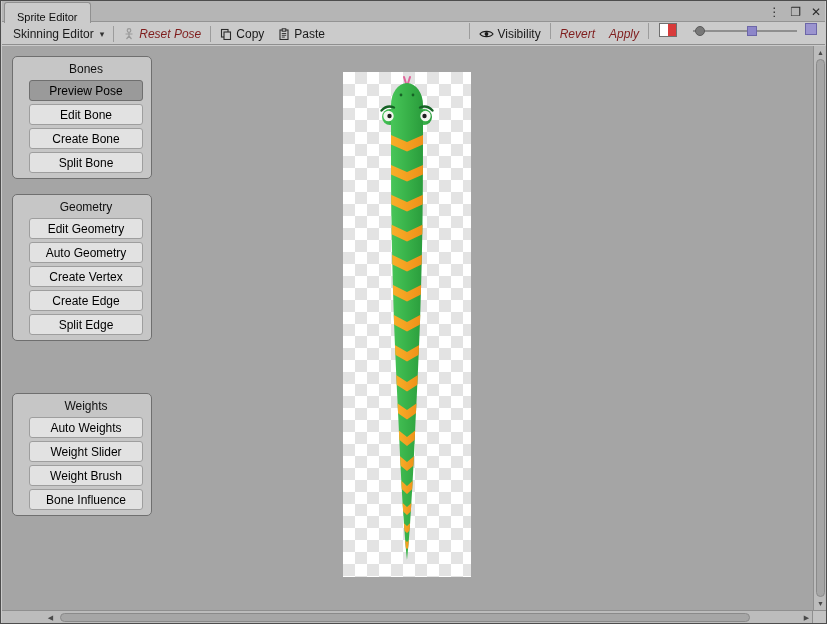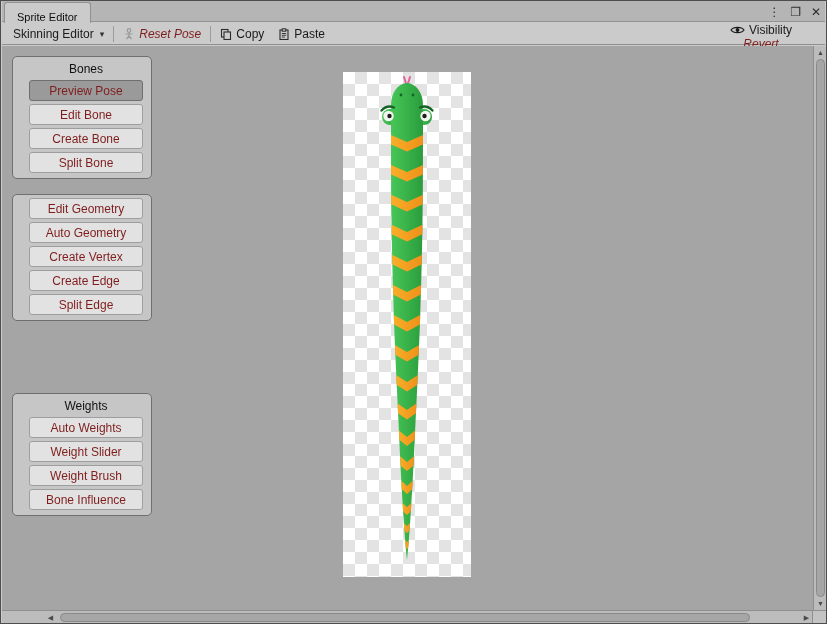--- a/index.html
+++ b/index.html
@@ -32,21 +32,21 @@
   .toolbar {
     position: absolute; left: 1px; top: 22px; right: 1px; height: 22px;
     background: #cbcbcb; border-bottom: 1px solid #8f8f8f;
     display: flex; align-items: center; padding: 0 4px;
     font-size: 12px; color: #1a1a1a;
   }
   .tb-item { display: flex; align-items: center; gap: 4px; padding: 0 7px; height: 100%; background: transparent; border: none; font: inherit; color: inherit; cursor: default; white-space: nowrap; }
   .tb-item.disabled { color: #7f1d1d; font-style: italic; }
   .caret { font-size: 9px; margin-left: 2px; color: #333; }
   .sep { width: 1px; height: 16px; background: #9c9c9c; margin: 0 2px; }
-  .tb-right { margin-left: auto; display: flex; align-items: center; height: 100%; flex-direction: column; }
+  .tb-right { margin-left: auto; display: flex; align-items: flex-start; height: 100%; }
   .icon-svg { display: block; }
 
   .color-mode-btn {
     width: 18px; height: 14px; border: 1px solid #6f6f6f; background: #ffffff;
     margin: 0 8px; position: relative; cursor: default;
   }
   .color-mode-btn::after { content:""; position:absolute; right:0; top:0; bottom:0; width:50%; background:#d83b3b; }
 
   .zoom-slider { position: relative; width: 104px; height: 16px; margin: 0 8px; }
   .zoom-track { position: absolute; left: 0; right: 0; top: 7px; height: 2px; background: #8f8f8f; }
@@ -63,21 +63,21 @@
   
   .panel {
     position: absolute; left: 10px; width: 140px;
     background: #c6c6c6; border: 1px solid #6f6f6f; border-radius: 5px;
     padding: 3px 8px 2px 16px;
   }
   .panel-title { text-align: center; font-size: 12px; color: #111; padding: 2px 0 4px 0; }
   .panel-btn {
     display: block; width: 100%; height: 21px; margin-bottom: 3px;
     background: #e2e2e2; border: 1px solid #9e9e9e; border-radius: 3px;
-    font: inherit; font-size: 12px; color: #7f1d1d; text-align: center; cursor: default;
+    font: inherit; font-size: 12px; color: #000000; text-align: center; cursor: default;
   }
   .panel-btn.active { background: #9a9a9a; border-color: #6f6f6f; }
   #panel-bones    { top: 10px; }
   #panel-geometry { top: 148px; }
   #panel-weights  { top: 311px; margin-top: 36px; }
 
   
   .sprite-stage {
     position: absolute; left: 341px; top: 26px; width: 128px; height: 505px;
     background-color: #ffffff;
@@ -248,20 +248,21 @@
 
     <div class="panel" id="panel-bones">
       <div class="panel-title">Bones</div>
       <button class="panel-btn active">Preview Pose</button>
       <button class="panel-btn">Edit Bone</button>
       <button class="panel-btn">Create Bone</button>
       <button class="panel-btn">Split Bone</button>
     </div>
 
     <div class="panel" id="panel-geometry">
+      <div class="panel-title">Geometry</div>
       <button class="panel-btn">Edit Geometry</button>
       <button class="panel-btn">Auto Geometry</button>
       <button class="panel-btn">Create Vertex</button>
       <button class="panel-btn">Create Edge</button>
       <button class="panel-btn">Split Edge</button>
     </div>
 
     <div class="panel" id="panel-weights">
       <div class="panel-title">Weights</div>
       <button class="panel-btn">Auto Weights</button>

